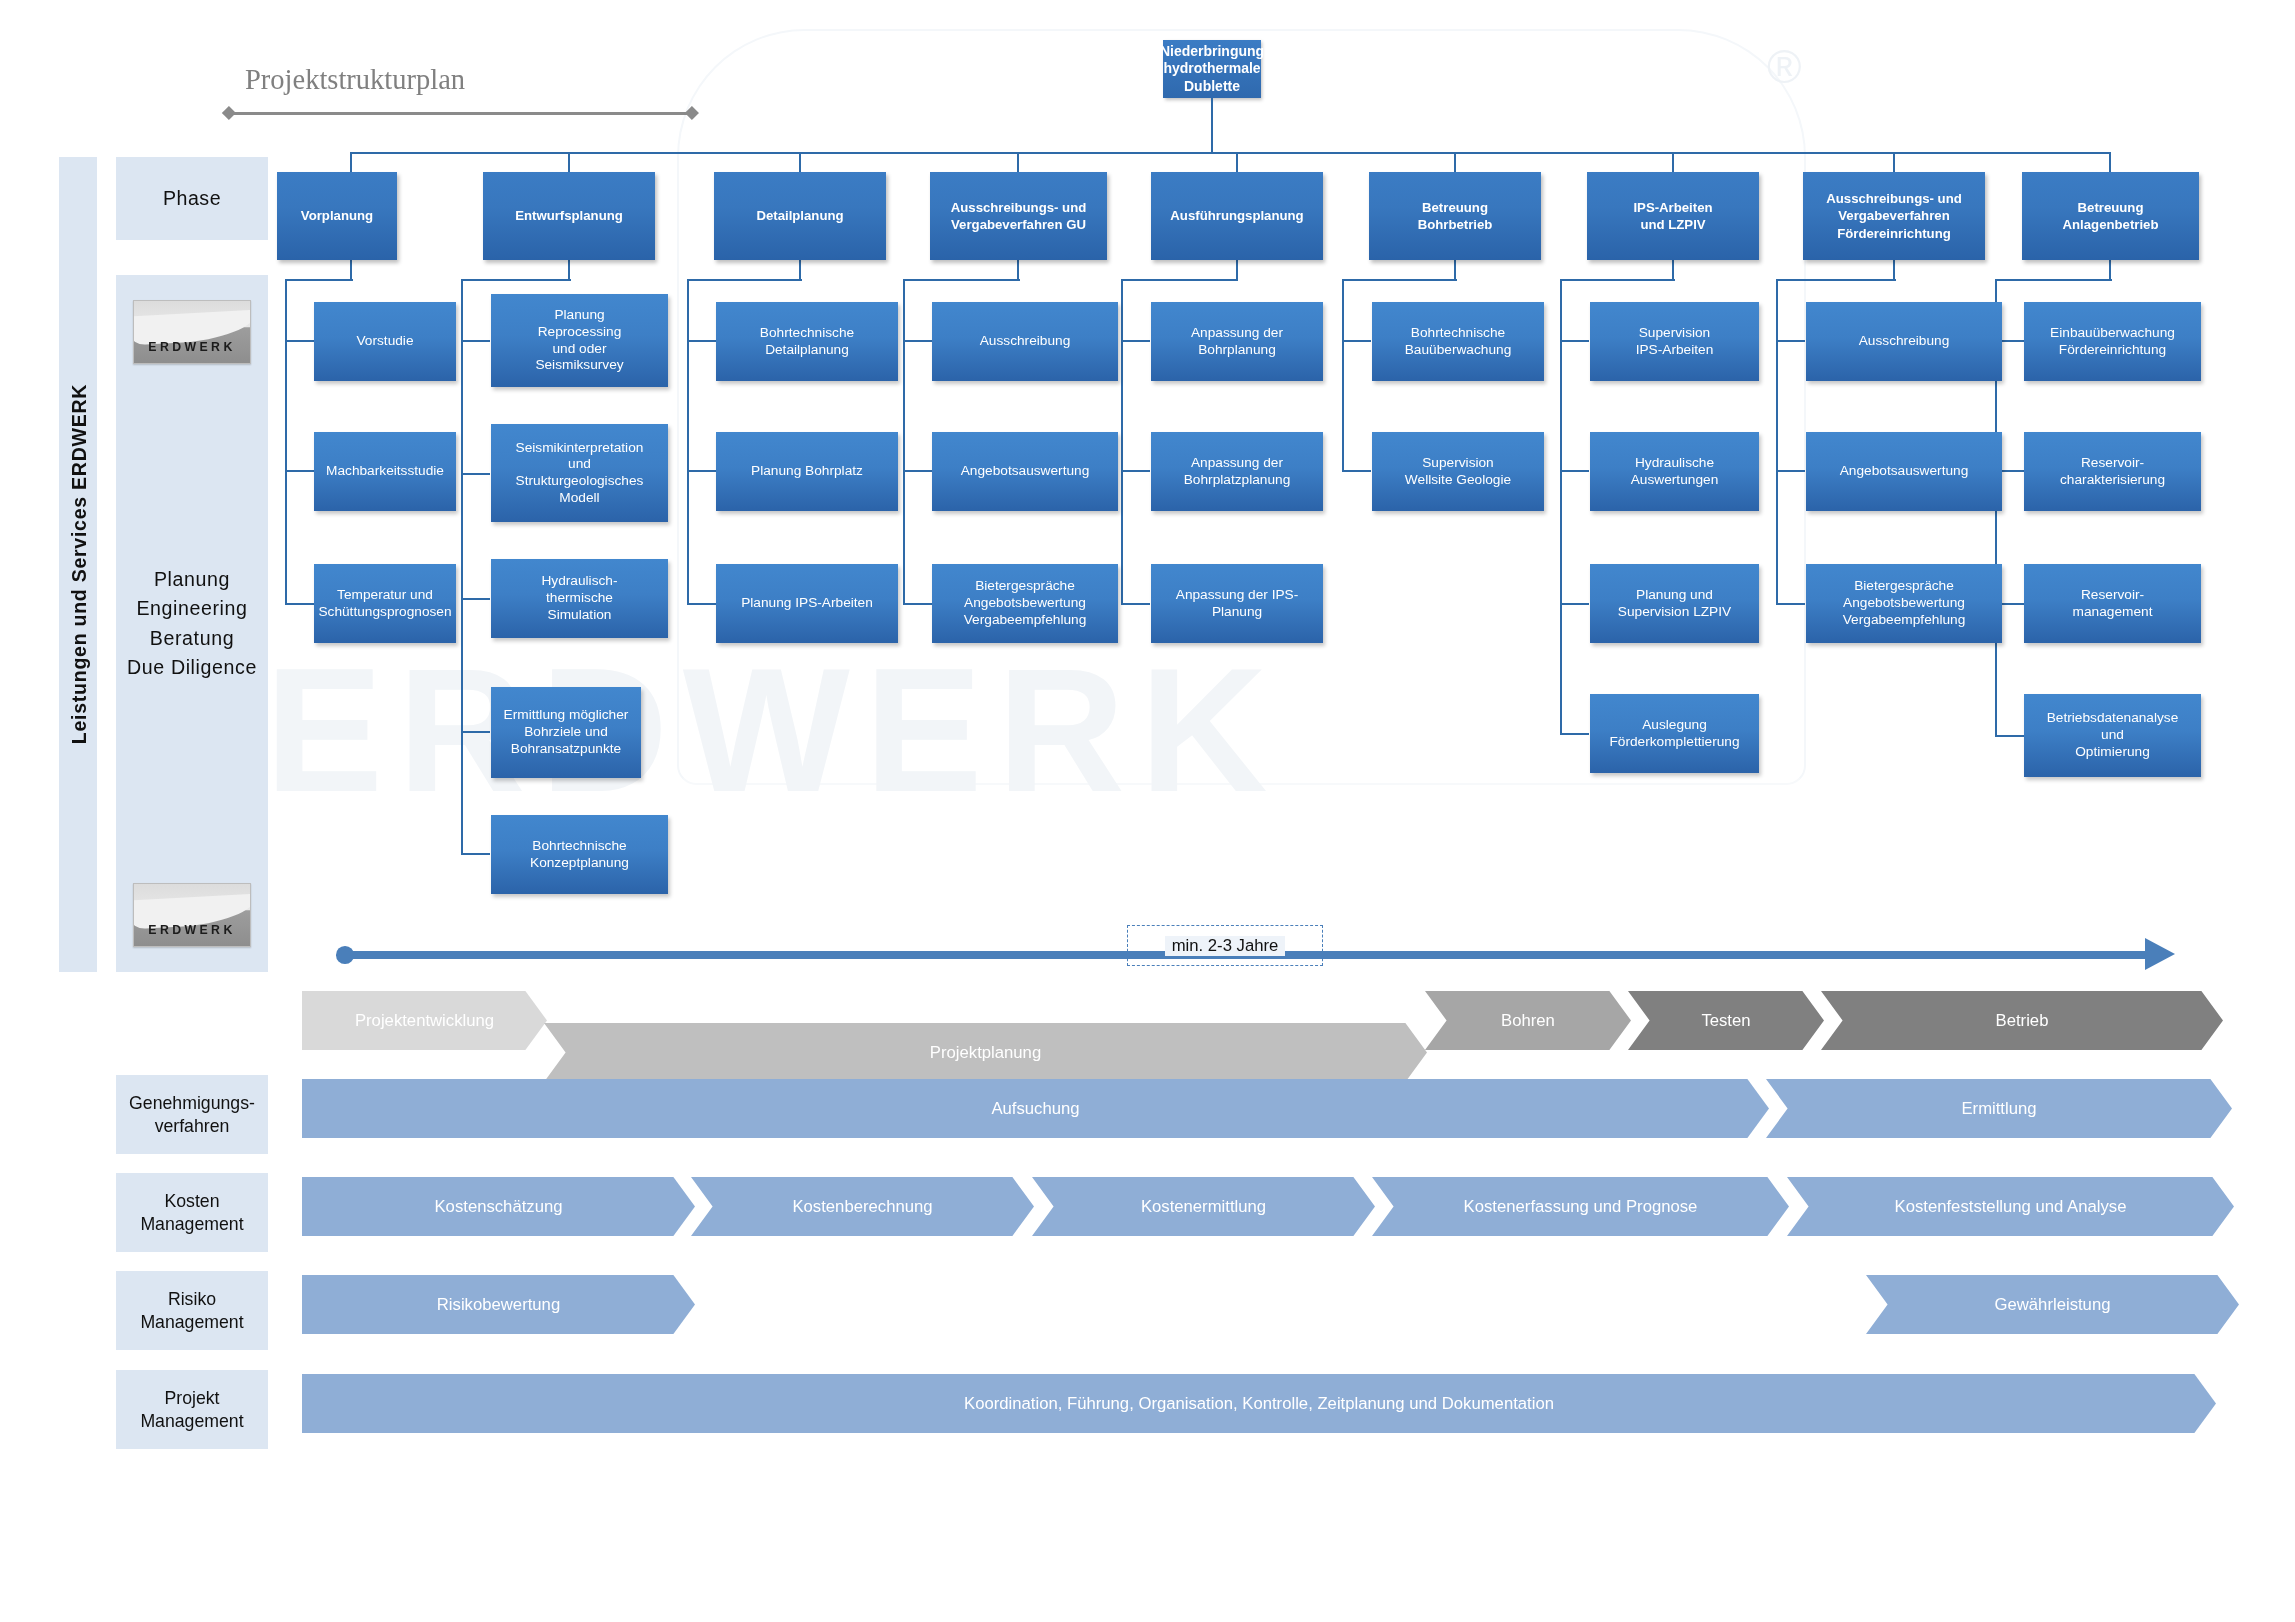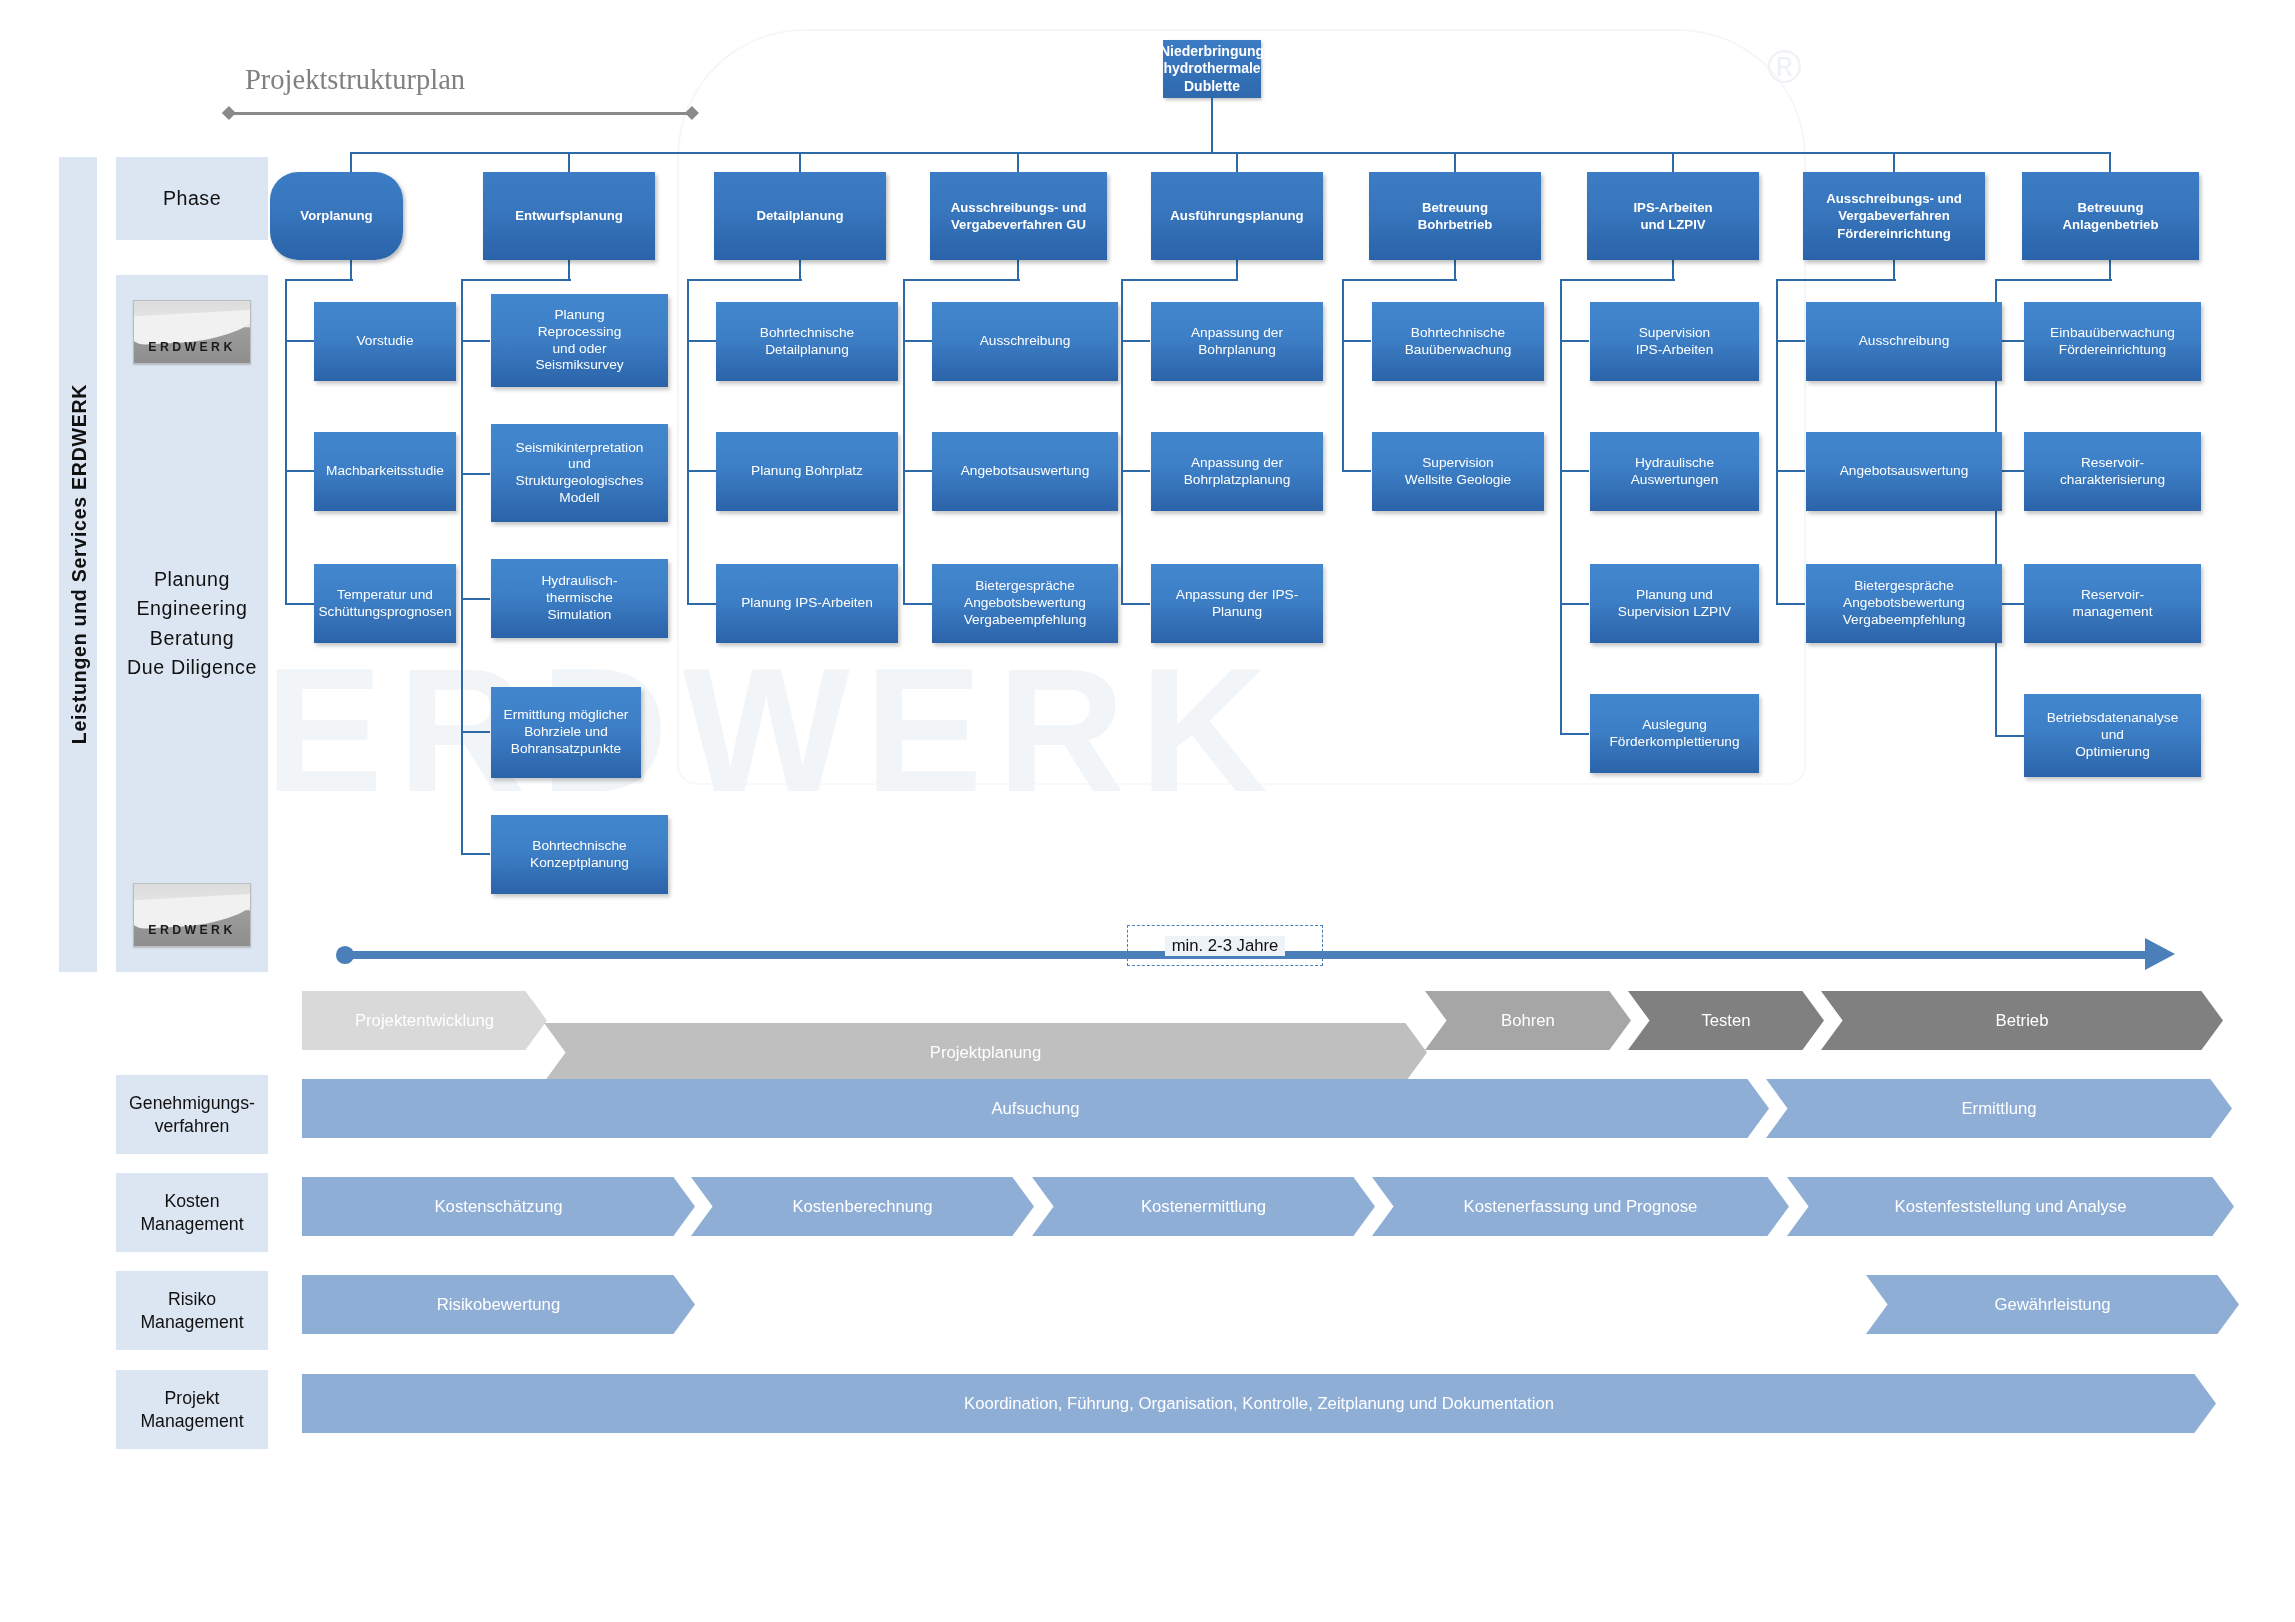--- a/index.html
+++ b/index.html
@@ -273,21 +273,21 @@
     <div class="conn" style="left: 2109px; top: 260px; width: 2px; height: 19.6px;"></div>
     <div class="conn" style="left: 1996px; top: 279px; width: 116px; height: 2px;"></div>
     <div class="conn" style="left: 1995px; top: 279px; width: 2px; height: 457px;"></div>
     <div class="conn" style="left: 1995px; top: 340px; width: 29.4px; height: 2px;"></div>
     <div class="conn" style="left: 1995px; top: 470px; width: 29.4px; height: 2px;"></div>
     <div class="conn" style="left: 1995px; top: 603px; width: 29.4px; height: 2px;"></div>
     <div class="conn" style="left: 1995px; top: 735px; width: 29.4px; height: 2px;"></div>
   </div>
 
 <div id="phase-layer">
-    <div class="phase-box" style="left: 270px; width: 133px; white-space: pre-line; border-radius: 28px;">Vorplanung</div>
+    <div class="phase-box" style="left: 277px; width: 120px; white-space: pre-line;">Vorplanung</div>
     <div class="phase-box" style="left: 483px; width: 172px; white-space: pre-line;">Entwurfsplanung</div>
     <div class="phase-box" style="left: 714px; width: 172px; white-space: pre-line;">Detailplanung</div>
     <div class="phase-box" style="left: 930px; width: 177px; white-space: pre-line;">Ausschreibungs- und
 Vergabeverfahren  GU</div>
     <div class="phase-box" style="left: 1151px; width: 172px; white-space: pre-line;">Ausführungsplanung</div>
     <div class="phase-box" style="left: 1369px; width: 172px; white-space: pre-line;">Betreuung
 Bohrbetrieb</div>
     <div class="phase-box" style="left: 1587px; width: 172px; white-space: pre-line;">IPS-Arbeiten
 und LZPIV</div>
     <div class="phase-box" style="left: 1803px; width: 182px; white-space: pre-line;">Ausschreibungs- und

